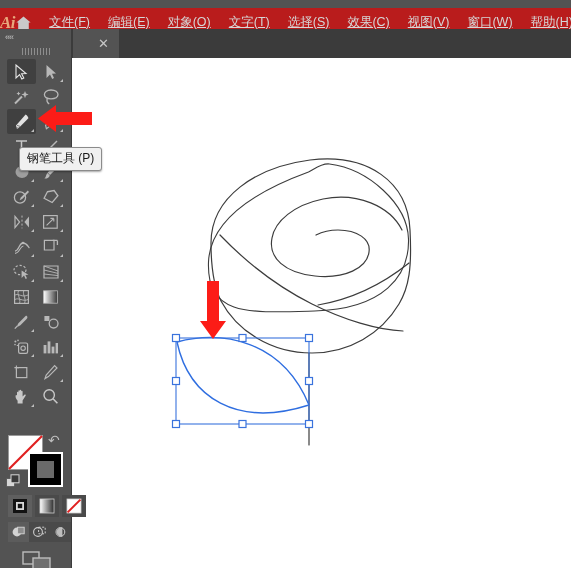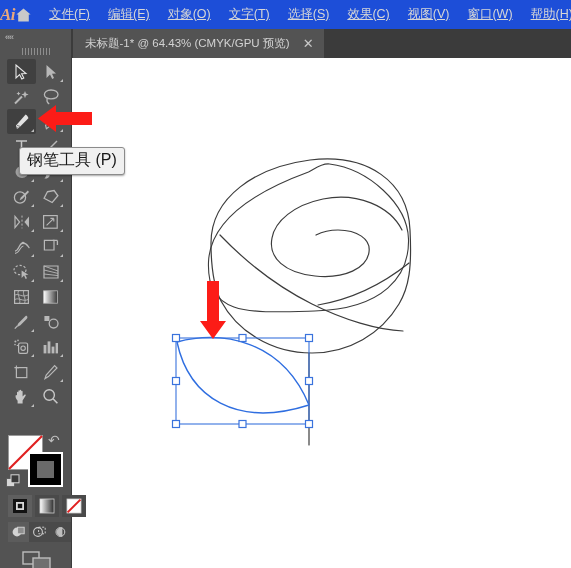--- a/index.html
+++ b/index.html
@@ -13,23 +13,23 @@
     height: 568px;
     overflow: hidden;
     font-family: "Liberation Sans", "DejaVu Sans", sans-serif;
     background: #535353;
     user-select: none;
   }
 
   
   #menubar {
     position: absolute;
-    left: 0; top: 0;
+    left: 0; top: 8px;
     width: 571px; height: 29px;
-    background: #1d4ed8;
+    background: #b91c1c;
     display: flex;
     align-items: center;
     box-sizing: border-box;
   }
   #ai-logo {
     width: 34px; height: 29px;
     display: flex; align-items: center; justify-content: center;
     color: #e8a87c;
     font-size: 17px;
     font-weight: bold;
@@ -198,21 +198,21 @@
 
   
   #tooltip {
     position: absolute;
     left: 19px; top: 147px;
     background: #f0f0f0;
     border: 1px solid #8b8b8b;
     border-radius: 3px;
     padding: 2px 7px 3px 7px;
     color: #1a1a1a;
-    font-size: 16px;
+    font-size: 12px;
     white-space: nowrap;
     box-shadow: 0 1px 2px rgba(0,0,0,0.35);
     z-index: 40;
   }
 
   
   #annotations {
     position: absolute; left: 0; top: 0;
     width: 571px; height: 568px;
     pointer-events: none;
@@ -238,21 +238,20 @@
     <div class="menu-item">文字(T)</div>
     <div class="menu-item">选择(S)</div>
     <div class="menu-item">效果(C)</div>
     <div class="menu-item">视图(V)</div>
     <div class="menu-item">窗口(W)</div>
     <div class="menu-item">帮助(H)</div>
   </div>
 
   <div id="tabbar">
     <div id="tab">
-      <span id="tab-title">未标题-1* @ 64.43% (CMYK/GPU 预览)</span>
       <span id="tab-close">✕</span>
     </div>
   </div>
 
   <div id="canvas">
     <svg width="499" height="510" viewBox="0 0 499 510">
       <g fill="none" stroke="#3c3c3c" stroke-width="1.1">
 
         <path d="M237 114
                  C 196 129 139 157 137 204

